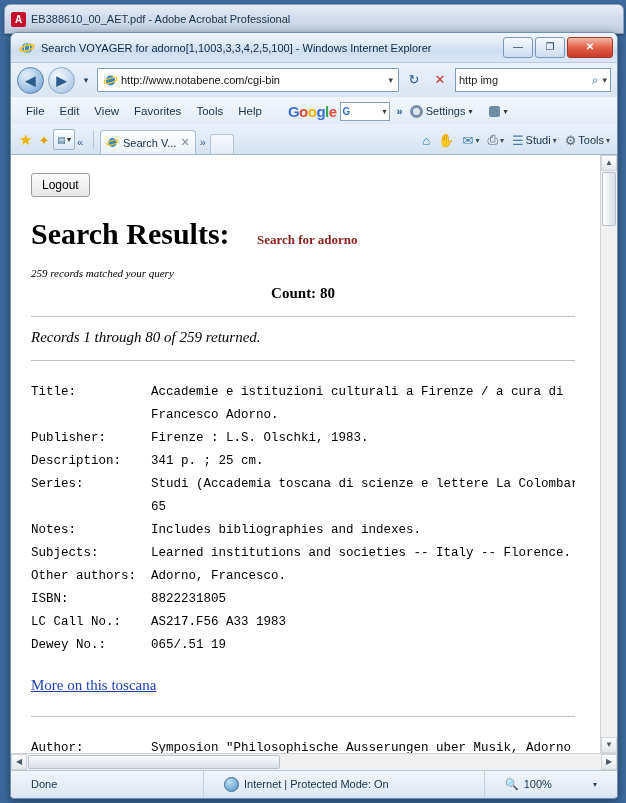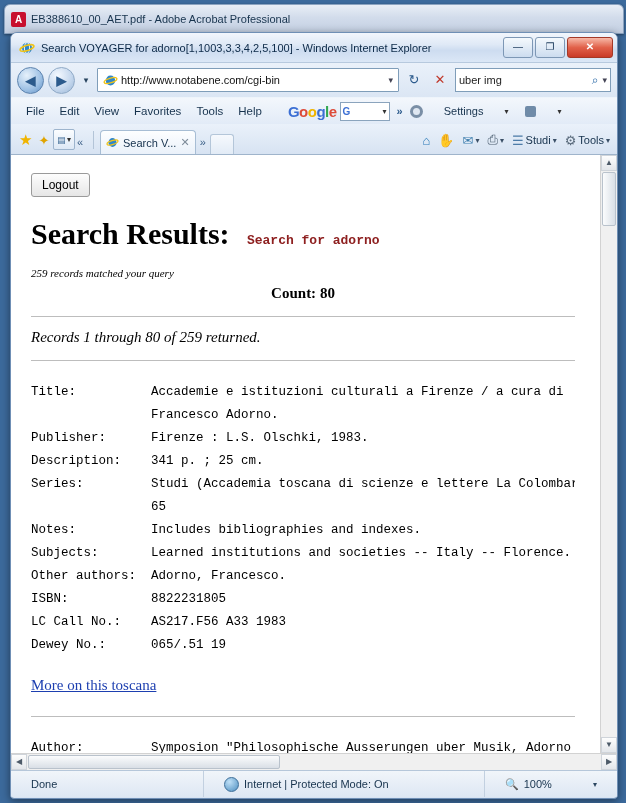--- a/index.html
+++ b/index.html
@@ -213,21 +213,21 @@
   .g-b { color: #3b6fd4; } .g-r { color: #dd4b39; } .g-y { color: #f0b400; } .g-g { color: #33a852; }
   .g-input {
     width: 44px; height: 17px;
     background: #fff;
     border: 1px solid #8ba4bd;
     font-size: 10px;
     display: flex; align-items: center; padding: 0 2px;
   }
   .g-caret { font-size: 8px; color: #333; }
   .chev { font-size: 11px; color: #2b5a8c; font-weight: bold; padding: 0 4px; }
-  .settings-btn { display: flex; align-items: center; gap: 21px; font-size: 11px; color: #16324d; }
+  .settings-btn { display: flex; align-items: center; gap: 3px; font-size: 11px; color: #16324d; }
   .gear {
     width: 13px; height: 13px;
     border-radius: 50%;
     border: 3px solid #7a8fa6;
     box-sizing: border-box;
     background: #dfe7f1;
   }
 
   
   .ie-tabbar {
@@ -322,25 +322,25 @@
   }
   .links-row a.blue { color: #1d3fb0; }
   h1.results {
     font-family: "Liberation Serif", serif;
     font-size: 30px;
     margin: 20px 0 0 0;
     font-weight: bold;
     display: inline-block;
   }
   .search-for {
-    font-family: Liberation Mono, monospace;
+    font-family: Liberation Serif, serif;
     font-size: 13px;
     font-weight: bold;
     color: #8e2020;
-    margin-left: 14px;
+    margin-left: 24px;
   }
   .matched {
     font-family: "Liberation Serif", serif;
     font-style: italic;
     font-size: 11px;
     margin-top: 16px;
   }
   .count {
     font-family: "Liberation Serif", serif;
     font-size: 15px;
@@ -501,21 +501,21 @@
           <ellipse cx="8" cy="8" rx="5" ry="5.4" fill="#2f86c9"></ellipse>
           <ellipse cx="8" cy="8" rx="7" ry="2.4" fill="none" stroke="#f0c419" stroke-width="1.5" transform="rotate(-18 8 8)"></ellipse>
         </svg>
       </span>
       <span class="addr-text">http://www.notabene.com/cgi-bin</span>
       <span class="addr-caret">▾</span>
     </div>
     <div class="tool-icon-btn">↻</div>
     <div class="tool-icon-btn" style="color:#c0392b">✕</div>
     <div class="search-box">
-      <span class="search-text">uber img</span>
+      <span class="search-text">http img</span>
       <span class="search-mag">⌕</span>
       <span class="search-caret">▾</span>
     </div>
   </div>
 
   <div class="ie-menubar">
     <div class="menu-item">File</div>
     <div class="menu-item">Edit</div>
     <div class="menu-item">View</div>
     <div class="menu-item">Favorites</div>

